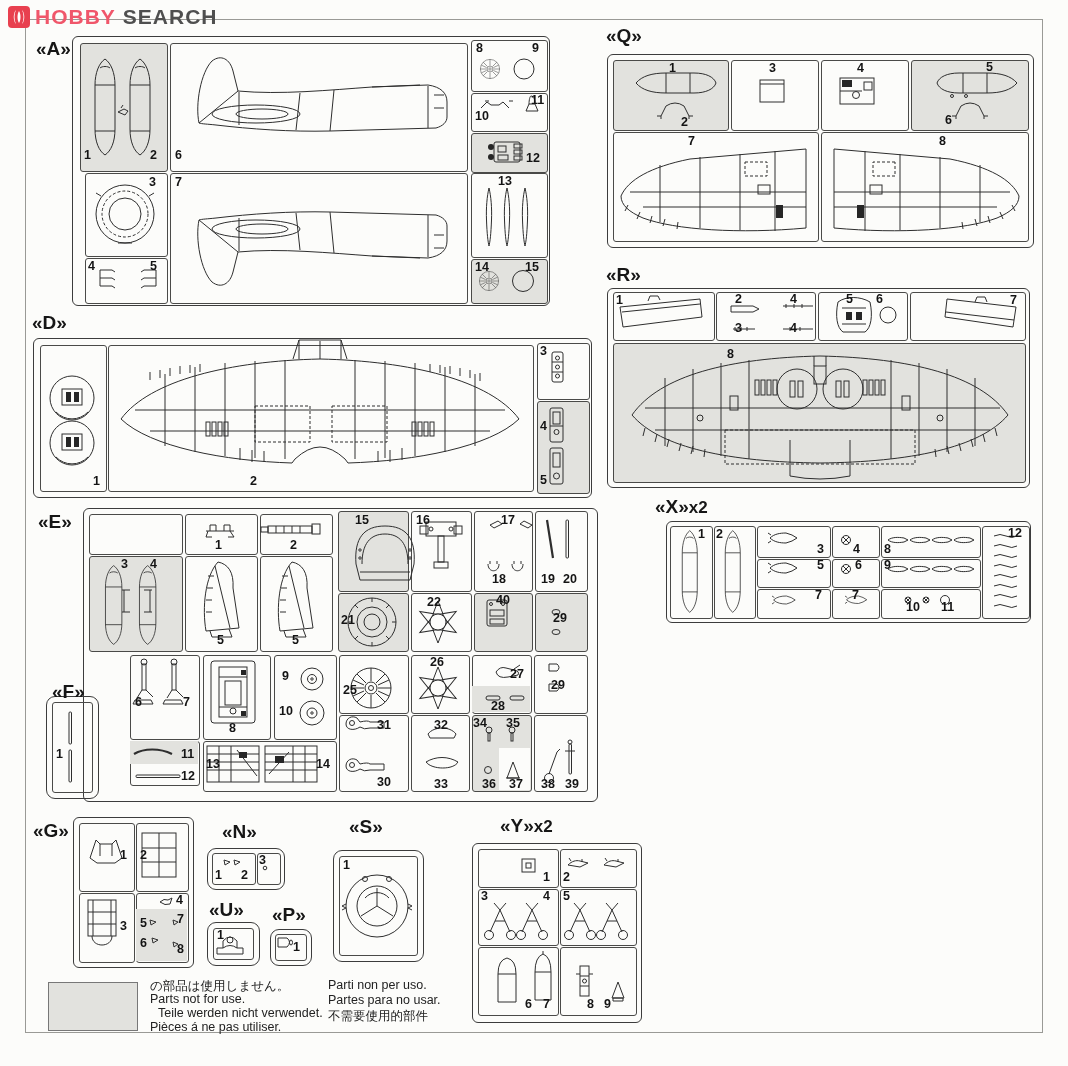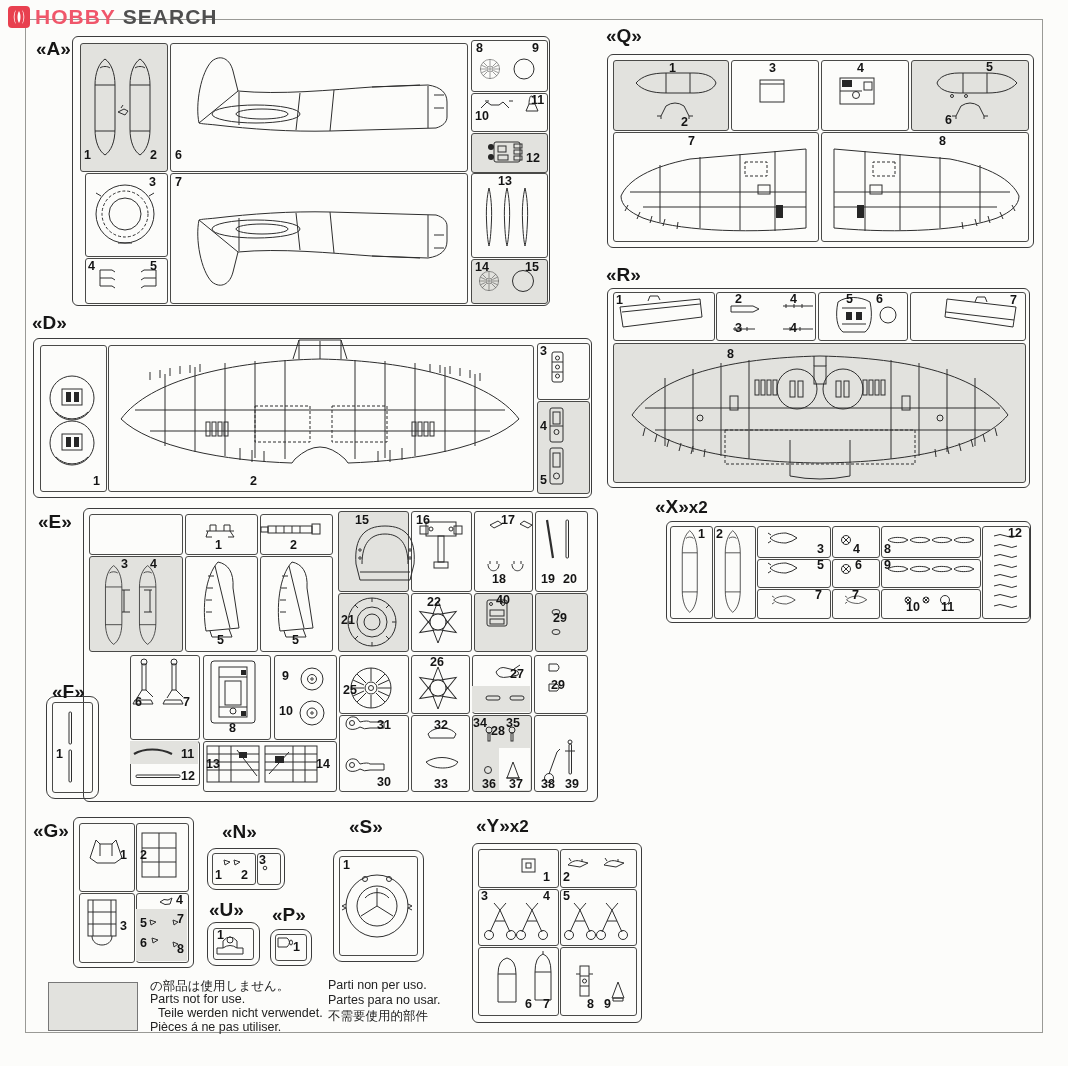--- a/index.html
+++ b/index.html
@@ -620,21 +620,21 @@
     <div class="cell" style="left: 274px; top: 655px; width: 61px; height: 83px;"></div>
     <span class="num" style="left: 282px; top: 670px;">9</span>
     <span class="num" style="left: 279px; top: 705px;">10</span>
     <div class="cell" style="left: 339px; top: 655px; width: 68px; height: 57px;"></div>
     <span class="num" style="left: 343px; top: 684px;">25</span>
     <div class="cell" style="left: 411px; top: 655px; width: 57px; height: 57px;"></div>
     <span class="num" style="left: 430px; top: 656px;">26</span>
     <div class="cell" style="left: 472px; top: 655px; width: 58px; height: 57px;"></div>
     <div class="sub shaded" style="left: 472px; top: 686px; width: 58px; height: 26px;"></div>
     <span class="num" style="left: 510px; top: 668px;">27</span>
-    <span class="num" style="left: 491px; top: 700px; margin-top: 25px;">28</span>
+    <span class="num" style="left: 491px; top: 700px;">28</span>
     <div class="cell" style="left: 534px; top: 655px; width: 52px; height: 57px;"></div>
     <span class="num" style="left: 551px; top: 679px;">29</span>
     <div class="cell" style="left: 130px; top: 741px; width: 68px; height: 43px;"></div>
     <div class="sub shaded" style="left: 130px; top: 741px; width: 68px; height: 23px;"></div>
     <span class="num" style="left: 181px; top: 748px;">11</span>
     <span class="num" style="left: 181px; top: 770px;">12</span>
     <div class="cell" style="left: 203px; top: 741px; width: 132px; height: 49px;"></div>
     <span class="num" style="left: 206px; top: 758px;">13</span>
     <span class="num" style="left: 316px; top: 758px;">14</span>
     <div class="cell" style="left: 339px; top: 715px; width: 68px; height: 75px;"></div>
@@ -742,21 +742,21 @@
     <span class="num" style="left: 855px; top: 559px;">6</span>
     <div class="cell" style="left: 881px; top: 559px; width: 98px; height: 27px;"></div>
     <span class="num" style="left: 884px; top: 559px;">9</span>
     <div class="cell" style="left: 757px; top: 589px; width: 72px; height: 28px;"></div>
     <span class="num" style="left: 815px; top: 589px;">7</span>
     <div class="cell" style="left: 832px; top: 589px; width: 46px; height: 28px;"></div>
     <span class="num" style="left: 852px; top: 589px;">7</span>
     <div class="cell" style="left: 881px; top: 589px; width: 98px; height: 28px;"></div>
     <span class="num" style="left: 906px; top: 601px;">10</span>
     <span class="num" style="left: 941px; top: 601px;">11</span>
-    <div class="slabel" style="left: 476px; top: 815px; text-align: center;">«Y»<span class="mult">x2</span></div>
+    <div class="slabel" style="left: 500px; top: 815px; text-align: center;">«Y»<span class="mult">x2</span></div>
     <div class="sbox" style="left: 472px; top: 843px; width: 168px; height: 178px;"></div>
     <div class="cell" style="left: 478px; top: 849px; width: 79px; height: 37px;"></div>
     <span class="num" style="left: 543px; top: 871px;">1</span>
     <div class="cell" style="left: 560px; top: 849px; width: 75px; height: 37px;"></div>
     <span class="num" style="left: 563px; top: 871px;">2</span>
     <div class="cell" style="left: 478px; top: 889px; width: 79px; height: 55px;"></div>
     <span class="num" style="left: 481px; top: 890px;">3</span>
     <span class="num" style="left: 543px; top: 890px;">4</span>
     <div class="cell" style="left: 560px; top: 889px; width: 75px; height: 55px;"></div>
     <span class="num" style="left: 563px; top: 890px;">5</span>

